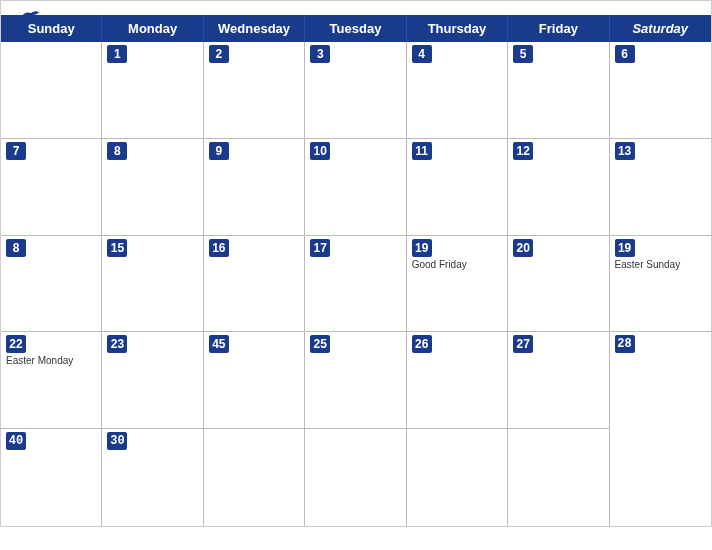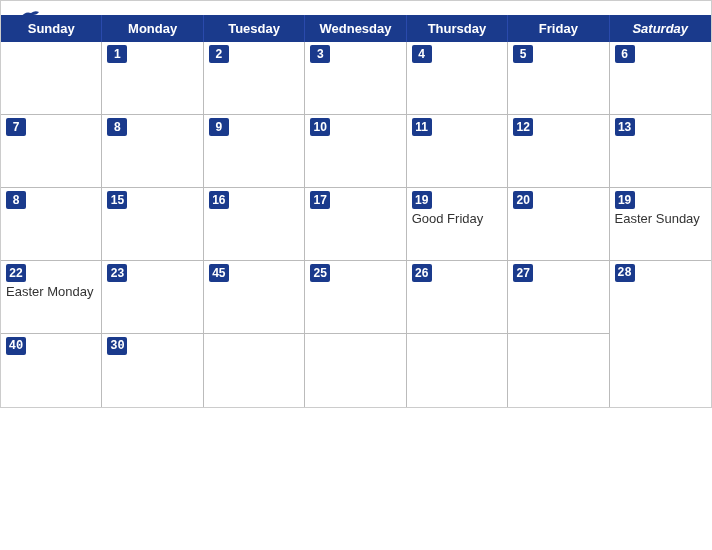--- a/index.html
+++ b/index.html
@@ -5,21 +5,21 @@
     * { box-sizing: border-box; margin: 0; padding: 0; }
     body {
       font-family: Arial, sans-serif;
       background: #fff;
       width: 712px;
       height: 550px;
       overflow: hidden;
     }
     .calendar-container {
       width: 712px;
-      height: 408px;
+      height: 527px;
       background: #fff;
       border: 1px solid #ccc;
       display: flex;
       flex-direction: column;
     }
     .header {
       display: flex;
       align-items: center;
       justify-content: center;
       padding: 10px 16px 4px 16px;
@@ -101,21 +101,21 @@
       align-items: center;
       justify-content: center;
       border-radius: 2px;
       font-weight: bold;
       margin-bottom: 2px;
     }
     .day-number.empty {
       background: transparent;
     }
     .holiday-label {
-      font-size: 13px;
+      font-size: 10px;
       color: #333;
       line-height: 1.2;
       margin-top: 2px;
     }
     .calendar-grid .day-cell:nth-last-child(-n+7) {
       border-bottom: none;
       font-family: Liberation Mono, monospace;
     }
   </style>
 </head>
@@ -132,22 +132,22 @@
         </svg>
       </div>
     </div>
     <h1 class="calendar-title"></h1>
     <span class="country-label"></span>
   </div>
 
   <div class="weekdays-row">
   <div class="weekday-cell">Sunday</div>
       <div class="weekday-cell">Monday</div>
+      <div class="weekday-cell">Wednesday</div>
       <div class="weekday-cell">Tuesday</div>
-      <div class="weekday-cell">Wednesday</div>
       <div class="weekday-cell">Thursday</div>
       <div class="weekday-cell">Friday</div>
       <div class="weekday-cell">Saturday</div>
     </div>
 
   <div class="calendar-grid">
   <div class="day-cell">
         <div class="day-number empty"></div>
       </div>
       <div class="day-cell">

